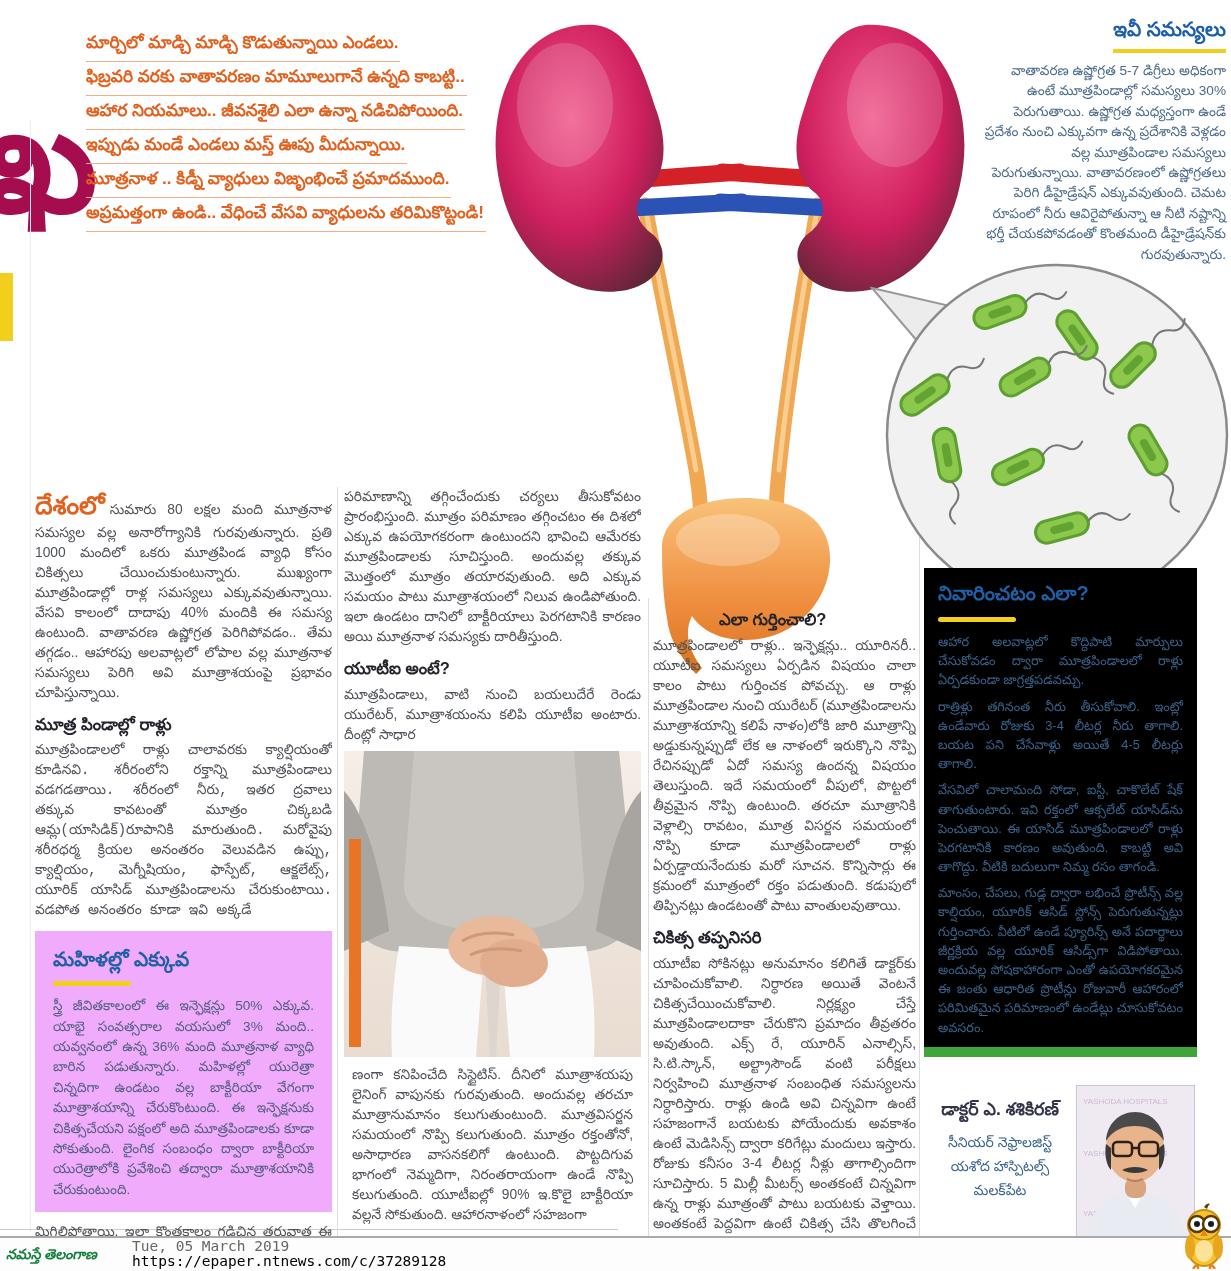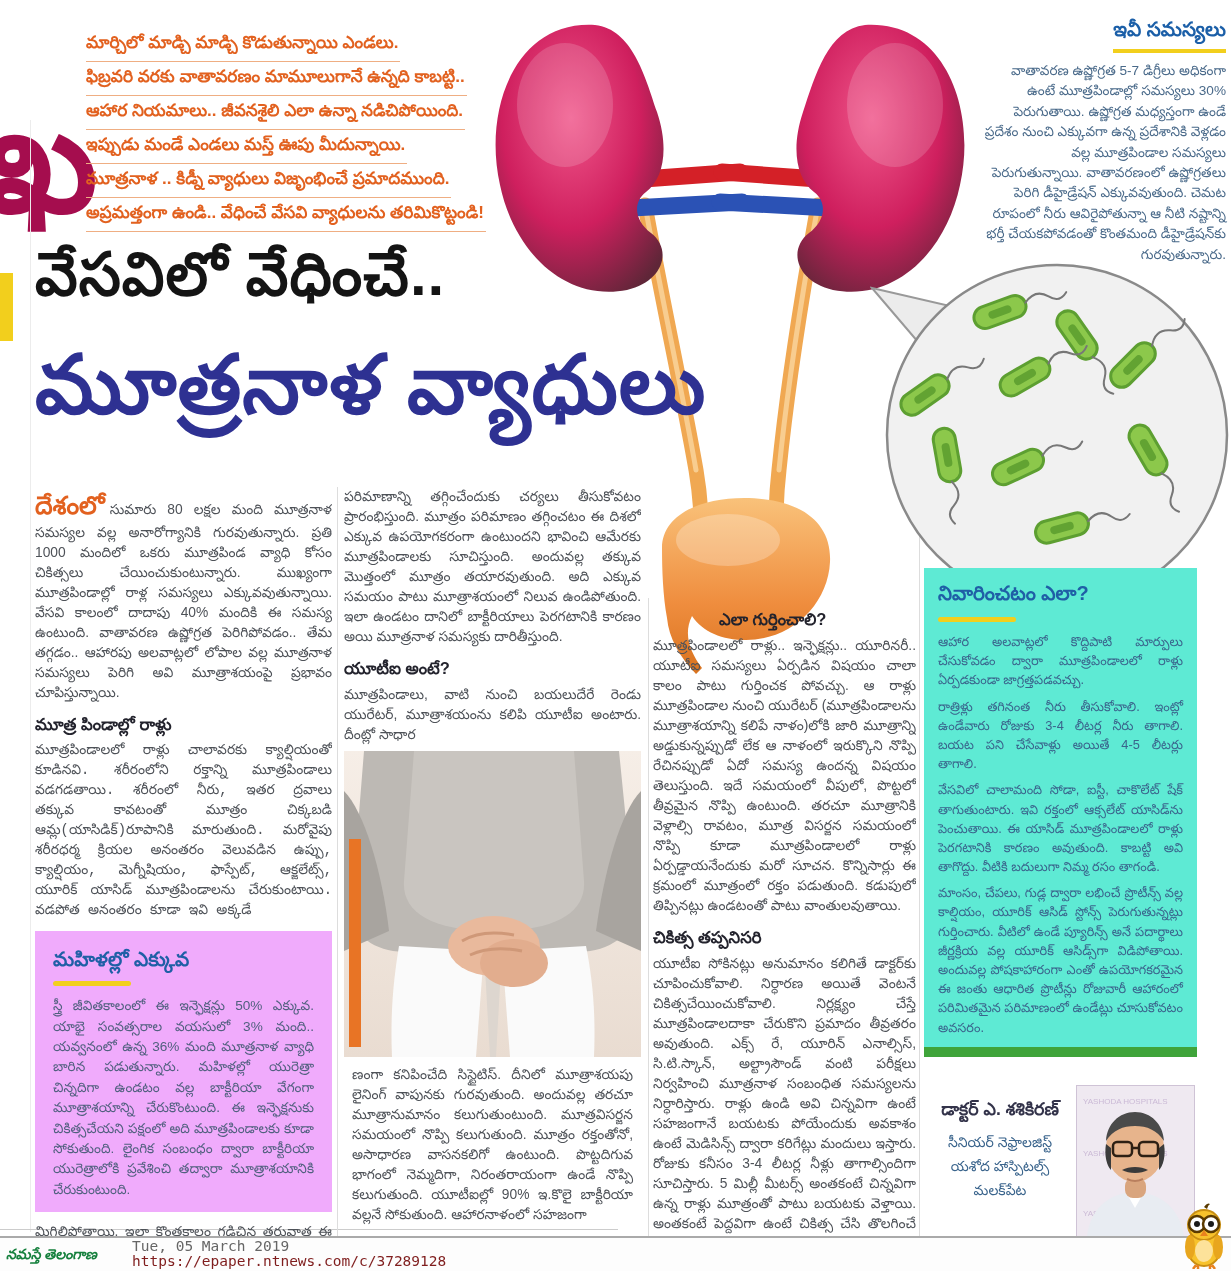--- a/index.html
+++ b/index.html
@@ -32,40 +32,40 @@
   .box-title{font-size:20px;font-weight:bold;color:#1f5fa6;}
   .ybar{width:78px;height:5px;background:#f2cf1d;border-radius:3px;margin:7px 0 10px 0;}
   .women-body{font-size:13.6px;line-height:1.5;color:#51607f;text-align:justify;}
   .wrap-right{margin-left:84px;width:175px;text-align:right;}
   .center-sub{margin-left:66px;}
   .vrule{width:1px;background:#ddd;z-index:1;}
   
   .photo-wrap{position:relative;width:297px;height:306px;margin:6px 0 6px 0;}
   .orange-bar{position:absolute;left:5px;top:88px;width:12px;height:208px;background:#e87425;}
   
-  .green-box{left:924px;top:568px;width:273px;height:489px;background:#5eead4;
+  .green-box{left:924px;top:568px;width:273px;height:489px;background:#000000;
              border-bottom:10px solid #3fa43a;padding:14px 14px 4px 14px;box-sizing:border-box;
              overflow:hidden;z-index:2;}
   .green-p{font-size:12.8px;line-height:1.5;color:#3a648c;text-align:justify;margin:0 0 7px 0;}
   
   .doctor{left:924px;top:1085px;width:273px;height:152px;display:flex;z-index:3;}
   .doc-text{width:152px;text-align:center;padding-top:14px;}
   .doc-name{font-size:17.5px;font-weight:bold;color:#33334a;margin-bottom:8px;}
   .doc-line{font-size:14px;color:#3a648c;line-height:1.7;}
   .doc-photo{width:117px;height:150px;border:1px solid #cfc3d6;}
   
   .pre-footer-line{left:0;top:1229px;width:618px;height:1px;background:#ccc;}
   .footer{left:0;top:1237px;width:1231px;height:34px;background:#fdfdfd;border-top:1px solid:#aaa;z-index:5;}
   .footer-border{left:0;top:1236px;width:1231px;height:1px;background:#aaa;z-index:5;}
   .logo{left:6px;top:1246px;font-size:14px;font-weight:bold;font-style:italic;color:#15803d;
         border-bottom:3px solid #f2cf1d;padding-bottom:12px;z-index:6;}
   .footer-date{left:132px;top:1238px;font-family:"DejaVu Sans Mono","Liberation Mono",monospace;
                font-size:14.5px;color:#666;z-index:6;}
   .footer-url{left:132px;top:1253px;font-family:"DejaVu Sans Mono","Liberation Mono",monospace;
-              font-size:14.5px;color:#7f1d1d;z-index:6;}
+              font-size:14.5px;color:#000000;z-index:6;}
   .owl{left:1178px;top:1203px;z-index:7;}
   .illus{z-index:0;}
 </style>
 </head>
 <body>
 
 <div class="page">
 
   <svg class="abs illus" style="left:470px;top:5px;" width="510" height="680" viewBox="470 5 510 680">
     <defs>
@@ -166,22 +166,20 @@
     <div class="intro-line">ఫిబ్రవరి వరకు వాతావరణం మామూలుగానే ఉన్నది కాబట్టి..</div>
     <div class="intro-line">ఆహార నియమాలు.. జీవనశైలి ఎలా ఉన్నా నడిచిపోయింది.</div>
     <div class="intro-line">ఇప్పుడు మండే ఎండలు మస్త్ ఊపు మీదున్నాయి.</div>
     <div class="intro-line">మూత్రనాళ .. కిడ్నీ వ్యాధులు విజృంభించే ప్రమాదముంది.</div>
     <div class="intro-line">అప్రమత్తంగా ఉండి.. వేధించే వేసవి వ్యాధులను తరిమికొట్టండి!</div>
   </div>
 
   <div class="abs yellow-strip"></div>
   <div class="abs vline-left"></div>
 
-  <div class="abs headline1">వేసవిలో వేధించే..</div>
-  <div class="abs headline2">మూత్రనాళ వ్యాధులు</div>
 
   <div class="abs tr-box">
     <div class="tr-title">ఇవీ సమస్యలు</div>
     <div class="tr-body">వాతావరణ ఉష్ణోగ్రత 5-7 డిగ్రీలు అధికంగా ఉంటే మూత్రపిండాల్లో సమస్యలు 30% పెరుగుతాయి. ఉష్ణోగ్రత మధ్యస్తంగా ఉండే ప్రదేశం నుంచి ఎక్కువగా ఉన్న ప్రదేశానికి వెళ్లడం వల్ల మూత్రపిండాల సమస్యలు పెరుగుతున్నాయి. వాతావరణంలో ఉష్ణోగ్రతలు పెరిగి డీహైడ్రేషన్ ఎక్కువవుతుంది. చెమట రూపంలో నీరు ఆవిరైపోతున్నా ఆ నీటి నష్టాన్ని భర్తీ చేయకపోవడంతో కొంతమంది డీహైడ్రేషన్‌కు గురవుతున్నారు.</div>
   </div>
 
   <div class="abs vrule" style="left:337px;top:487px;height:750px;"></div>
   <div class="abs vrule" style="left:648px;top:598px;height:639px;"></div>
   <div class="abs vrule" style="left:919px;top:487px;height:750px;"></div>
 

